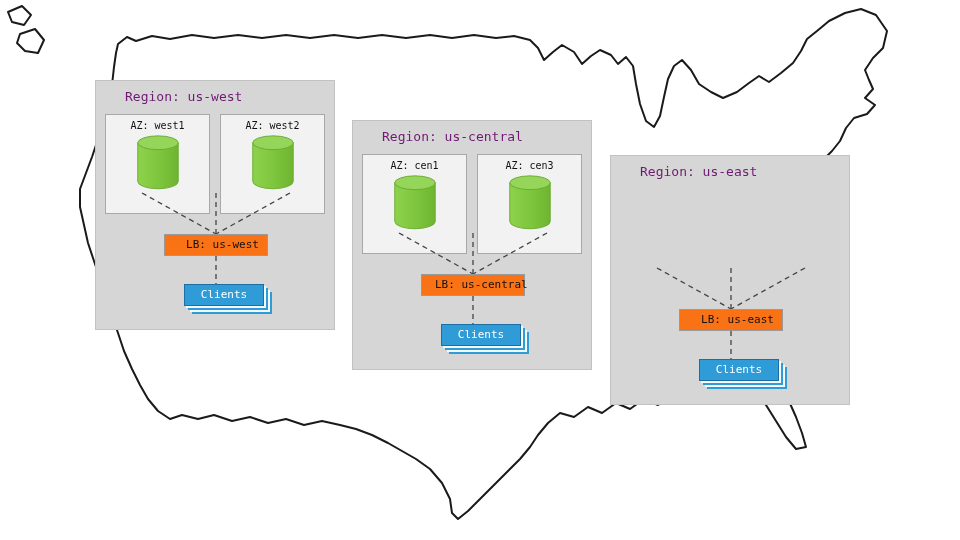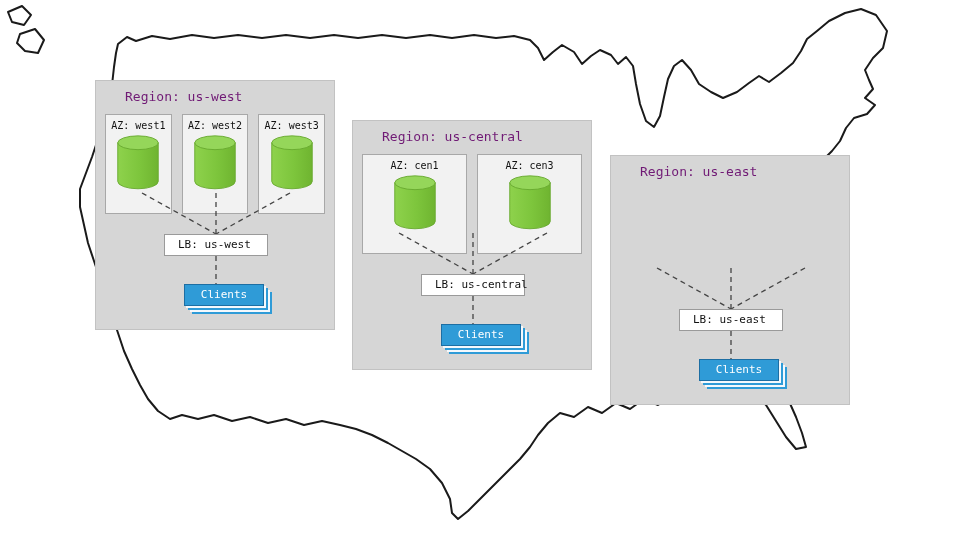--- a/index.html
+++ b/index.html
@@ -22,22 +22,22 @@
     flex:1; height:100px; background:#f2f2f2; border:1px solid #a8a8a8;
     box-sizing:border-box; text-align:center;
   }
   .az-label { font-size:10px; padding-top:5px; color:#111; white-space:nowrap; }
   .cyl { margin-top:3px; width:46px; height:58px; }
 
   .connectors { position:absolute; left:0; top:0; pointer-events:none; }
 
   .lb {
     position:absolute; top:153px; left:68px; width:104px; height:22px;
-    background:#ffffff; border:1px solid #9a9a9a; box-sizing:border-box;
-    font-size:11px; line-height:20px; text-align:left; color:#111; white-space:nowrap;padding-left:13px;
+    background:#f97316; border:1px solid #9a9a9a; box-sizing:border-box;
+    font-size:11px; line-height:20px; text-align:center; color:#111; white-space:nowrap;padding-left:13px;
   }
   .clients {
     position:absolute; top:203px; left:88px; width:80px; height:22px;
     background:#2f9bd7; border:1px solid #1d6ea3; box-sizing:border-box;
     color:#ffffff; font-size:11px; line-height:20px; text-align:center;
     box-shadow: 2px 2px 0 #f4f9fd, 4px 4px 0 #2f9bd7, 6px 6px 0 #f4f9fd, 8px 8px 0 #2f9bd7;
   }
 </style>
 </head>
 <body>
@@ -79,27 +79,20 @@
     <div class="az-row">
       <div class="az">
         <div class="az-label">AZ: west1</div>
         <svg class="cyl" viewBox="0 0 50 62">
           <path d="M3 9 L3 51 A22 8 0 0 0 47 51 L47 9 Z" fill="url(#cylBody)" stroke="#67a92f" stroke-width="1"></path>
           <ellipse cx="25" cy="9" rx="22" ry="7.5" fill="#95d65a" stroke="#67a92f" stroke-width="1"></ellipse>
         </svg>
       </div>
       <div class="az">
         <div class="az-label">AZ: west2</div>
-        <svg class="cyl" viewBox="0 0 50 62">
-          <path d="M3 9 L3 51 A22 8 0 0 0 47 51 L47 9 Z" fill="url(#cylBody)" stroke="#67a92f" stroke-width="1"></path>
-          <ellipse cx="25" cy="9" rx="22" ry="7.5" fill="#95d65a" stroke="#67a92f" stroke-width="1"></ellipse>
-        </svg>
-      </div>
-      <div class="az">
-        <div class="az-label">AZ: west3</div>
         <svg class="cyl" viewBox="0 0 50 62">
           <path d="M3 9 L3 51 A22 8 0 0 0 47 51 L47 9 Z" fill="url(#cylBody)" stroke="#67a92f" stroke-width="1"></path>
           <ellipse cx="25" cy="9" rx="22" ry="7.5" fill="#95d65a" stroke="#67a92f" stroke-width="1"></ellipse>
         </svg>
       </div>
     </div>
     <svg class="connectors" width="240" height="250">
       <g stroke="#444" stroke-width="1.3" stroke-dasharray="5 4" fill="none">
         <path d="M46 112 L120 153"></path>
         <path d="M120 112 L120 153"></path>

